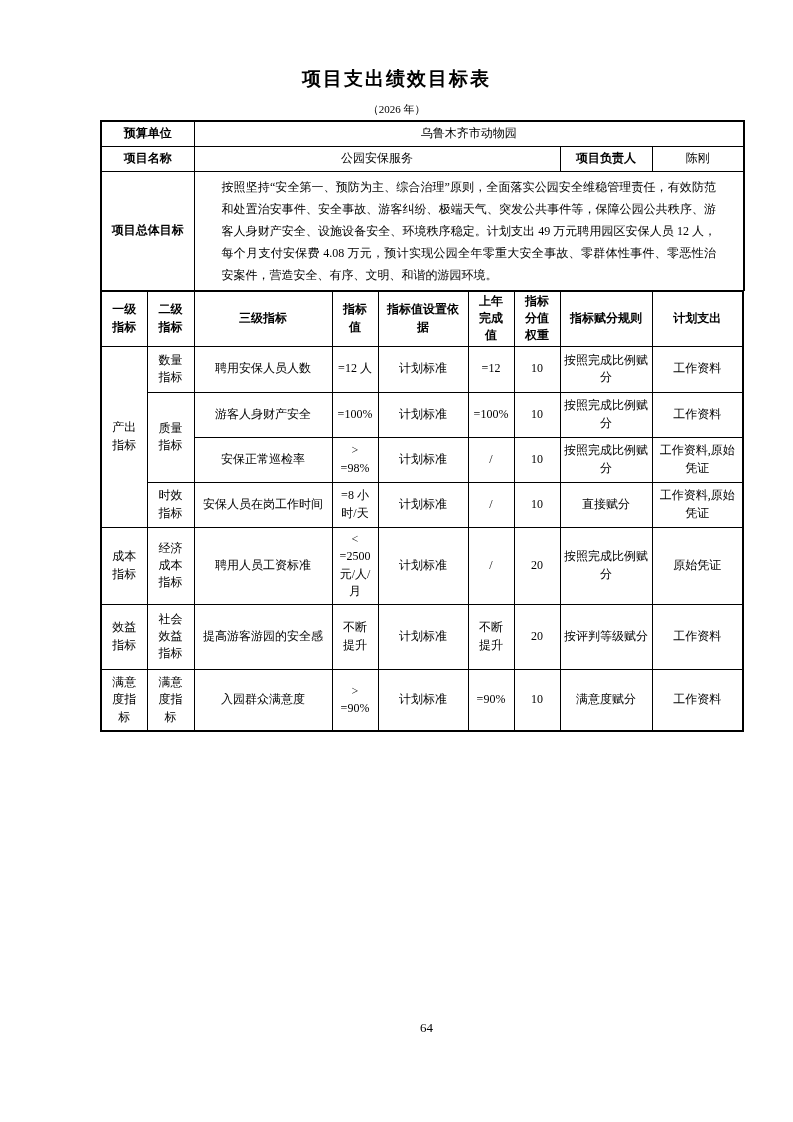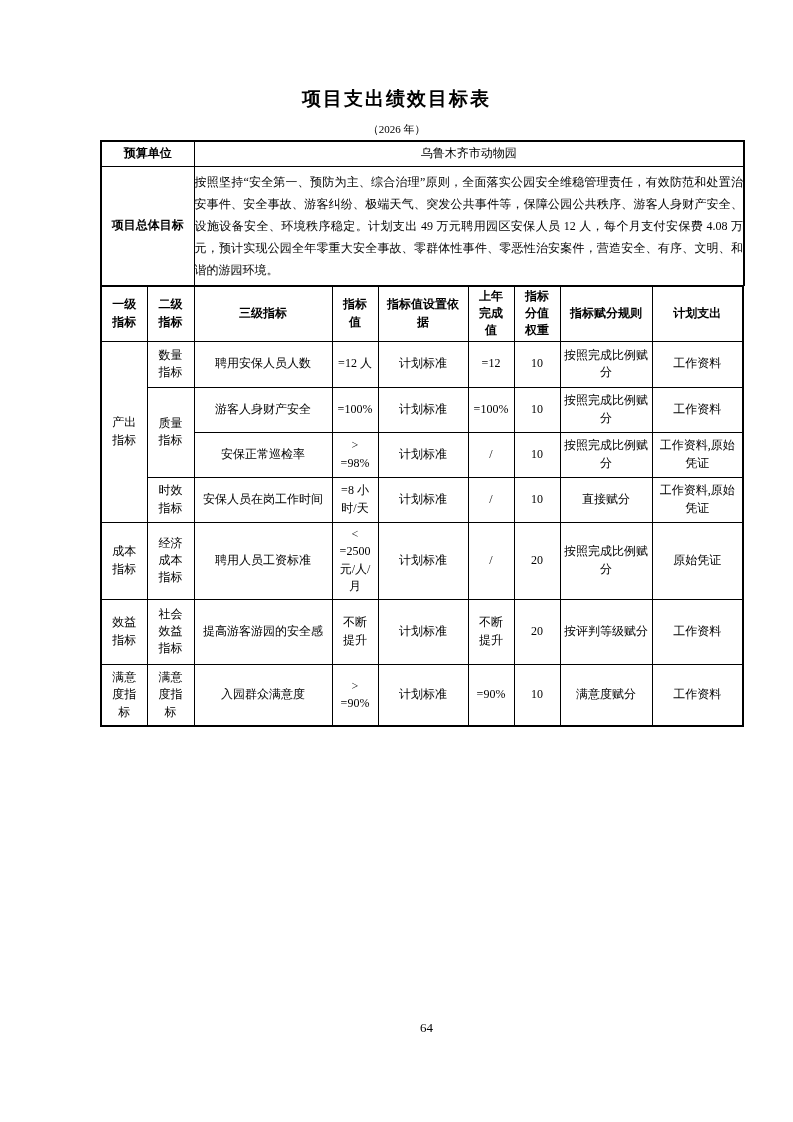--- a/index.html
+++ b/index.html
@@ -3,21 +3,21 @@
 <meta charset="utf-8">
 <style>
   html,body { margin:0; padding:0; }
   body {
     width:793px; height:1122px;
     background:#ffffff; color:#000;
     font-family:"Liberation Serif","DejaVu Serif",serif;
     position:relative; overflow:hidden;
   }
   .doc-title {
-    padding-top:88px;
+    padding-top:68px;
     text-align:center;
     font-size:19px; font-weight:bold;
     letter-spacing:2px;
     line-height:22px;
   }
   .doc-subtitle {
     text-align:center;
     font-size:11px;
     margin-top:12px;
     line-height:14px;
@@ -38,21 +38,21 @@
     line-height:1.45;
     padding:1px 3px;
     white-space:pre-line;
     overflow:hidden;
     font-weight:normal;
   }
   .lbl { font-weight:bold; }
   th { font-weight:bold; }
   .goal-text {
     text-align:justify;
-    padding:4px 0;
+    padding:4px 27px;
     line-height:22px;
     white-space:normal;
   }
   .page-number {
     position:absolute;
     top:1020px; left:0;
     width:100%;
     text-align:center;
     font-size:13px;
     padding-left:30px;
@@ -71,20 +71,26 @@
       <col style="width:92px">
     <col style="width:90px">
       <col style="width:92px">
       <col style="width:92px">
       <col style="width:92px">
   </colgroup>
   <tbody>
       <tr style="height:25px">
     <td class="lbl">预算单位</td>
     <td colspan="6">乌鲁木齐市动物园</td>
+  </tr>
+  <tr style="height:25px">
+    <td class="lbl">项目名称</td>
+    <td colspan="4">公园安保服务</td>
+    <td class="lbl">项目负责人</td>
+    <td>陈刚</td>
   </tr>
   <tr style="height:113px">
     <td class="lbl">项目总体目标</td>
     <td colspan="6" class="goal-text">按照坚持“安全第一、预防为主、综合治理”原则，全面落实公园安全维稳管理责任，有效防范和处置治安事件、安全事故、游客纠纷、极端天气、突发公共事件等，保障公园公共秩序、游客人身财产安全、设施设备安全、环境秩序稳定。计划支出 49 万元聘用园区安保人员 12 人，每个月支付安保费 4.08 万元，预计实现公园全年零重大安全事故、零群体性事件、零恶性治安案件，营造安全、有序、文明、和谐的游园环境。</td>
   </tr>
 </tbody>
   </table>
 
 <table id="indicator-table">
   <colgroup>

